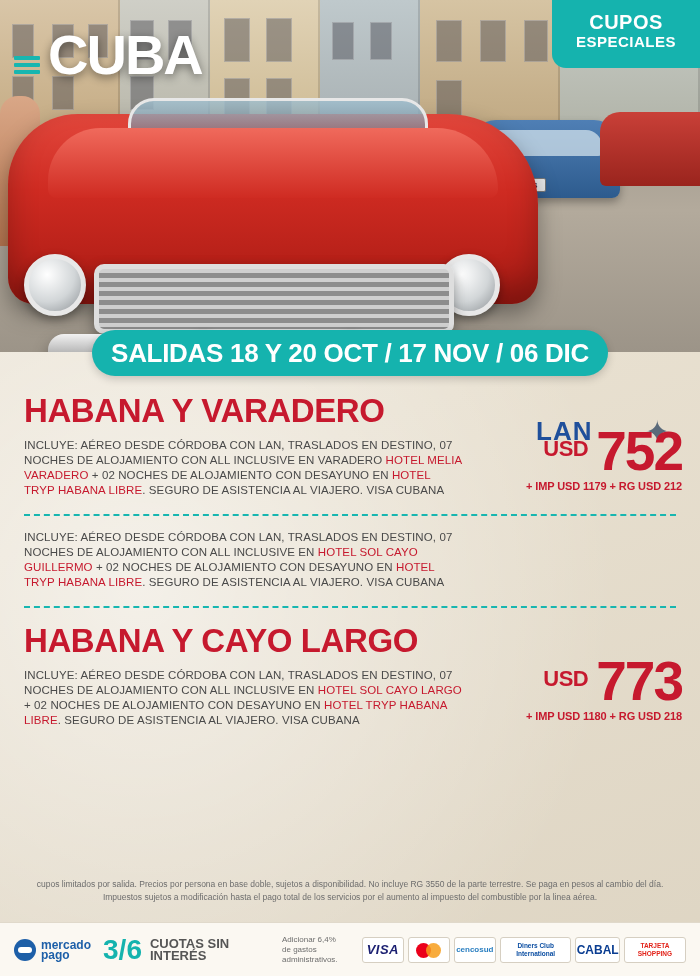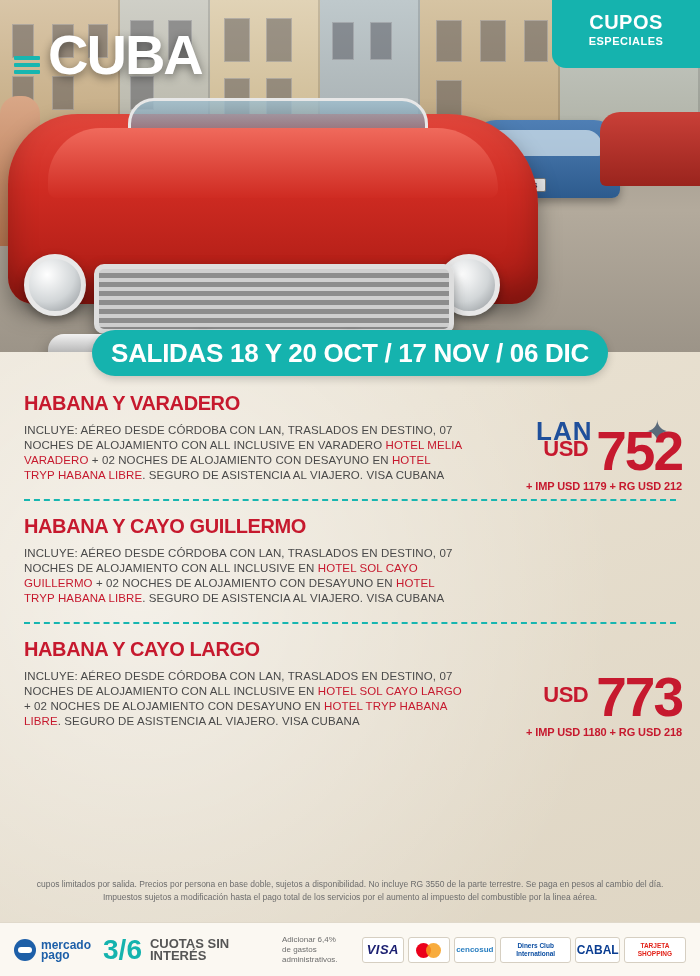--- a/index.html
+++ b/index.html
@@ -137,21 +137,21 @@
   .menu-icon span {
     display:block; height: 4px; background: #17b6b0; margin-bottom: 3px; border-radius: 1px;
   }
   .badge {
     position: absolute; right: 0; top: 0; width: 148px; height: 68px;
     background: #15b3ae;
     border-radius: 0 0 0 14px;
     color: #fff; text-align: center; padding-top: 12px;
   }
   .badge .l1 { font-size: 20px; font-weight: bold; letter-spacing: .5px; line-height: 21px; }
-  .badge .l2 { font-size: 11px; font-weight: bold; letter-spacing: .5px; line-height: 17px; }
+  .badge .l2 { font-size: 15px; font-weight: bold; letter-spacing: .5px; line-height: 17px; }
   
   .departures {
     position: absolute; left: 92px; top: 330px;
     width: 516px; height: 46px;
     background: #15b3ae;
     border-radius: 23px;
     color: #fff; font-size: 26px; font-weight: bold;
     text-align: center; line-height: 46px; letter-spacing: -0.3px;
     box-shadow: 0 3px 8px rgba(0,0,0,0.18);
   }
@@ -162,21 +162,21 @@
   }
   .lan-text {
     position:absolute; left: 0; top: 2px;
     font-size: 26px; font-weight: bold; color: #1f4f9b; letter-spacing: 1px;
   }
   .lan-star {
     position:absolute; right: 6px; top: 0; font-size: 30px; color: #5a6a7a;
   }
   .offer { position: relative; padding: 0 24px; }
   .offer-title {
-    color: #c6192e; font-size: 20px; font-weight: bold; letter-spacing: -0.4px;
+    color: #c6192e; font-size: 33px; font-weight: bold; letter-spacing: -0.4px;
     margin-bottom: 8px;
   }
   .offer-desc {
     width: 440px; font-size: 11.5px; line-height: 15px; color: #4a4a4a;
     letter-spacing: 0.1px;
   }
   .offer-desc .hl { color: #c6192e; }
   .price-block {
     position: absolute; right: 18px; top: 34px; width: 215px; text-align: right;
   }
@@ -329,21 +329,20 @@
       <div class="offer-desc"><span>INCLUYE: AÉREO DESDE CÓRDOBA CON LAN, TRASLADOS EN DESTINO, 07 NOCHES DE ALOJAMIENTO CON ALL INCLUSIVE EN VARADERO </span><span class="hl">HOTEL MELIA VARADERO</span><span> + 02 NOCHES DE ALOJAMIENTO CON DESAYUNO EN </span><span class="hl">HOTEL TRYP HABANA LIBRE</span><span>. SEGURO DE ASISTENCIA AL VIAJERO. VISA CUBANA</span></div>
       <div class="price-block">
         <span class="usd">USD</span><span class="amount">752</span>
         <div class="taxes">+ IMP USD 1179 + RG USD 212</div>
       </div>
     </div>
 
     <div class="divider"></div>
 
     <div class="offer">
-      <div class="offer-title">HABANA Y CAYO GUILLERMO</div>
       <div class="offer-desc"><span>INCLUYE: AÉREO DESDE CÓRDOBA CON LAN, TRASLADOS EN DESTINO, 07 NOCHES DE ALOJAMIENTO CON ALL INCLUSIVE EN </span><span class="hl">HOTEL SOL CAYO GUILLERMO</span><span> + 02 NOCHES DE ALOJAMIENTO CON DESAYUNO EN </span><span class="hl">HOTEL TRYP HABANA LIBRE</span><span>. SEGURO DE ASISTENCIA AL VIAJERO. VISA CUBANA</span></div>
     </div>
 
     <div class="divider"></div>
 
     <div class="offer">
       <div class="offer-title">HABANA Y CAYO LARGO</div>
       <div class="offer-desc"><span>INCLUYE: AÉREO DESDE CÓRDOBA CON LAN, TRASLADOS EN DESTINO, 07 NOCHES DE ALOJAMIENTO CON ALL INCLUSIVE EN </span><span class="hl">HOTEL SOL CAYO LARGO</span><span> + 02 NOCHES DE ALOJAMIENTO CON DESAYUNO EN </span><span class="hl">HOTEL TRYP HABANA LIBRE</span><span>. SEGURO DE ASISTENCIA AL VIAJERO. VISA CUBANA</span></div>
       <div class="price-block">
         <span class="usd">USD</span><span class="amount">773</span>

